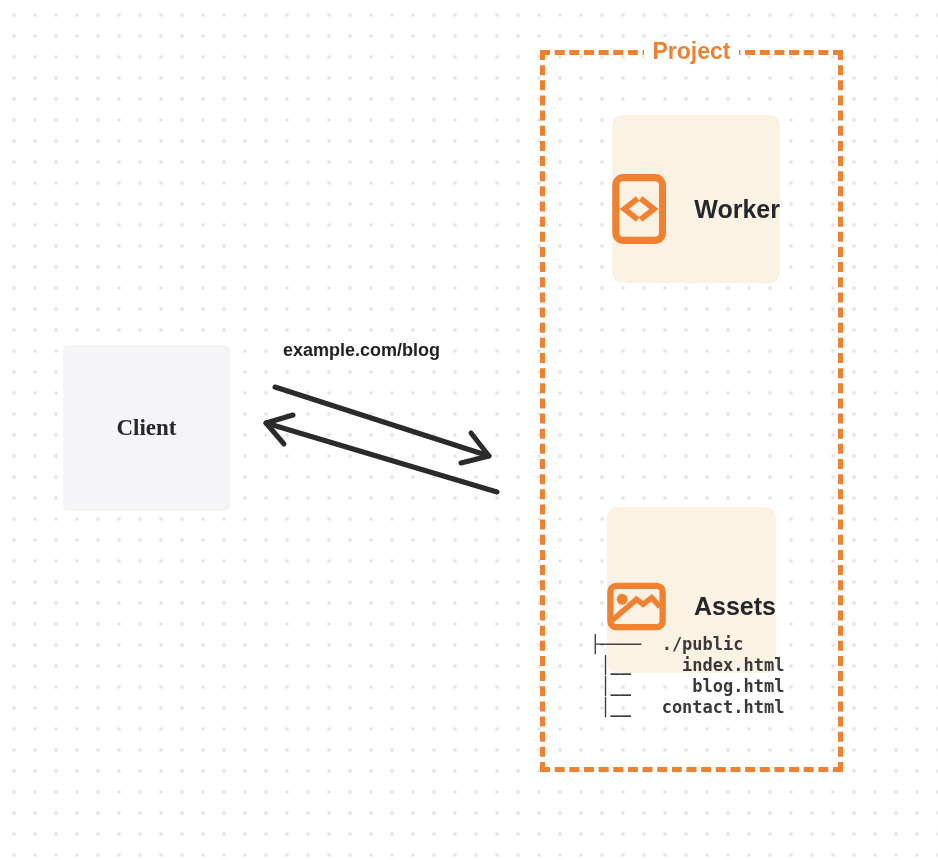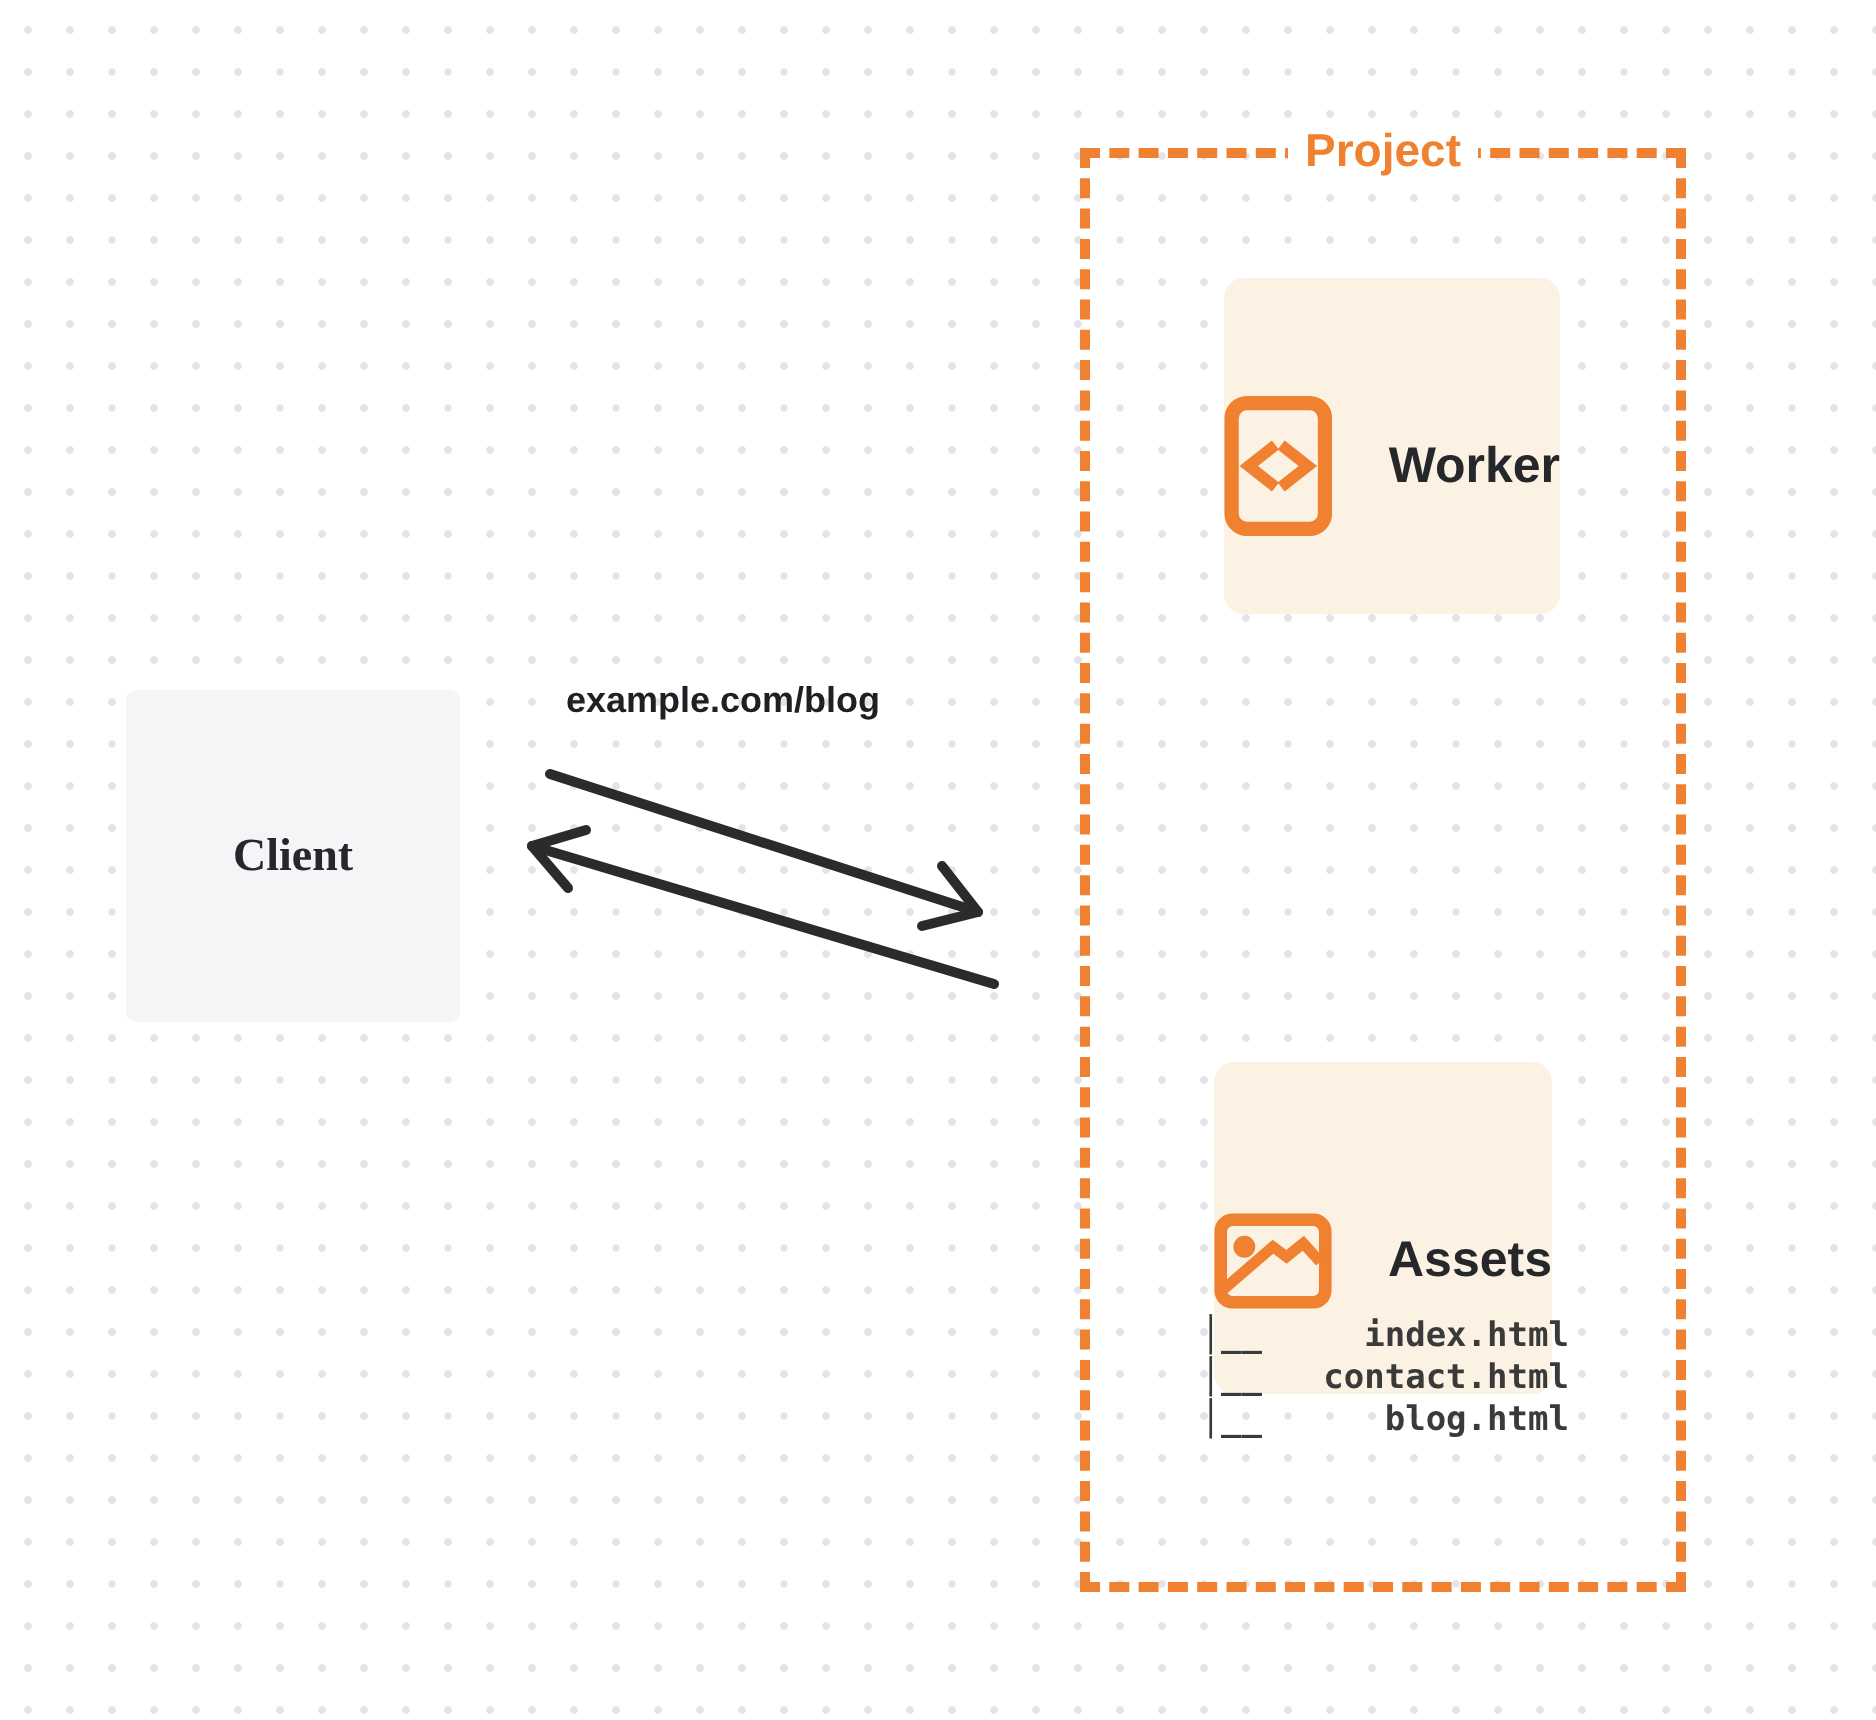--- a/index.html
+++ b/index.html
@@ -19,21 +19,21 @@
     display:flex;align-items:center;justify-content:center;
   }
   .client-label{font-size:23px;font-weight:700;color:#26272b;font-family:Liberation Serif, serif;}
   .url-label{
     position:absolute;left:283px;top:340px;
     font-size:18px;font-weight:700;color:#1f2023;white-space:nowrap;
   }
   .arrows{position:absolute;left:0;top:0;pointer-events:none;}
   .arrows path{stroke:#2b2b2b;stroke-width:5;fill:none;stroke-linecap:round;stroke-linejoin:round;}
   .project-box{
-    position:absolute;left:540px;top:74px;width:303px;height:722px;
+    position:absolute;left:540px;top:50px;width:303px;height:722px;
     box-sizing:border-box;
     border:5px dashed #f08130;
   }
   .project-label{
     position:absolute;top:-18px;left:50%;transform:translateX(-50%);
     background:#ffffff;padding:0 9px;
     font-size:23px;font-weight:700;color:#f08130;line-height:28px;white-space:nowrap;
   }
   .card{
     position:absolute;
@@ -86,19 +86,20 @@
     <div class="card assets-card">
       <svg width="70" height="57" viewBox="0 0 70 57">
         <rect class="icon-stroke" x="4" y="4" width="62" height="49" rx="7" stroke-width="7.5"></rect>
         <circle cx="18" cy="20" r="6.5" fill="#f08130"></circle>
         <path class="icon-stroke" d="M6 45 L35 20 L43 26 L53 18 L63 29" stroke-width="6.5" stroke-linejoin="miter"></path>
       </svg>
       <div class="card-label">Assets</div>
     </div>
 
     <div class="file-tree">
+      <div class="tree-line">├────  ./public</div>
       <div class="tree-line"> │__     index.html</div>
+      <div class="tree-line"> │__      blog.html</div>
       <div class="tree-line"> │__   contact.html</div>
-      <div class="tree-line"> │__      blog.html</div>
     </div>
 
   </div>
 </div>
 
 </body></html>

